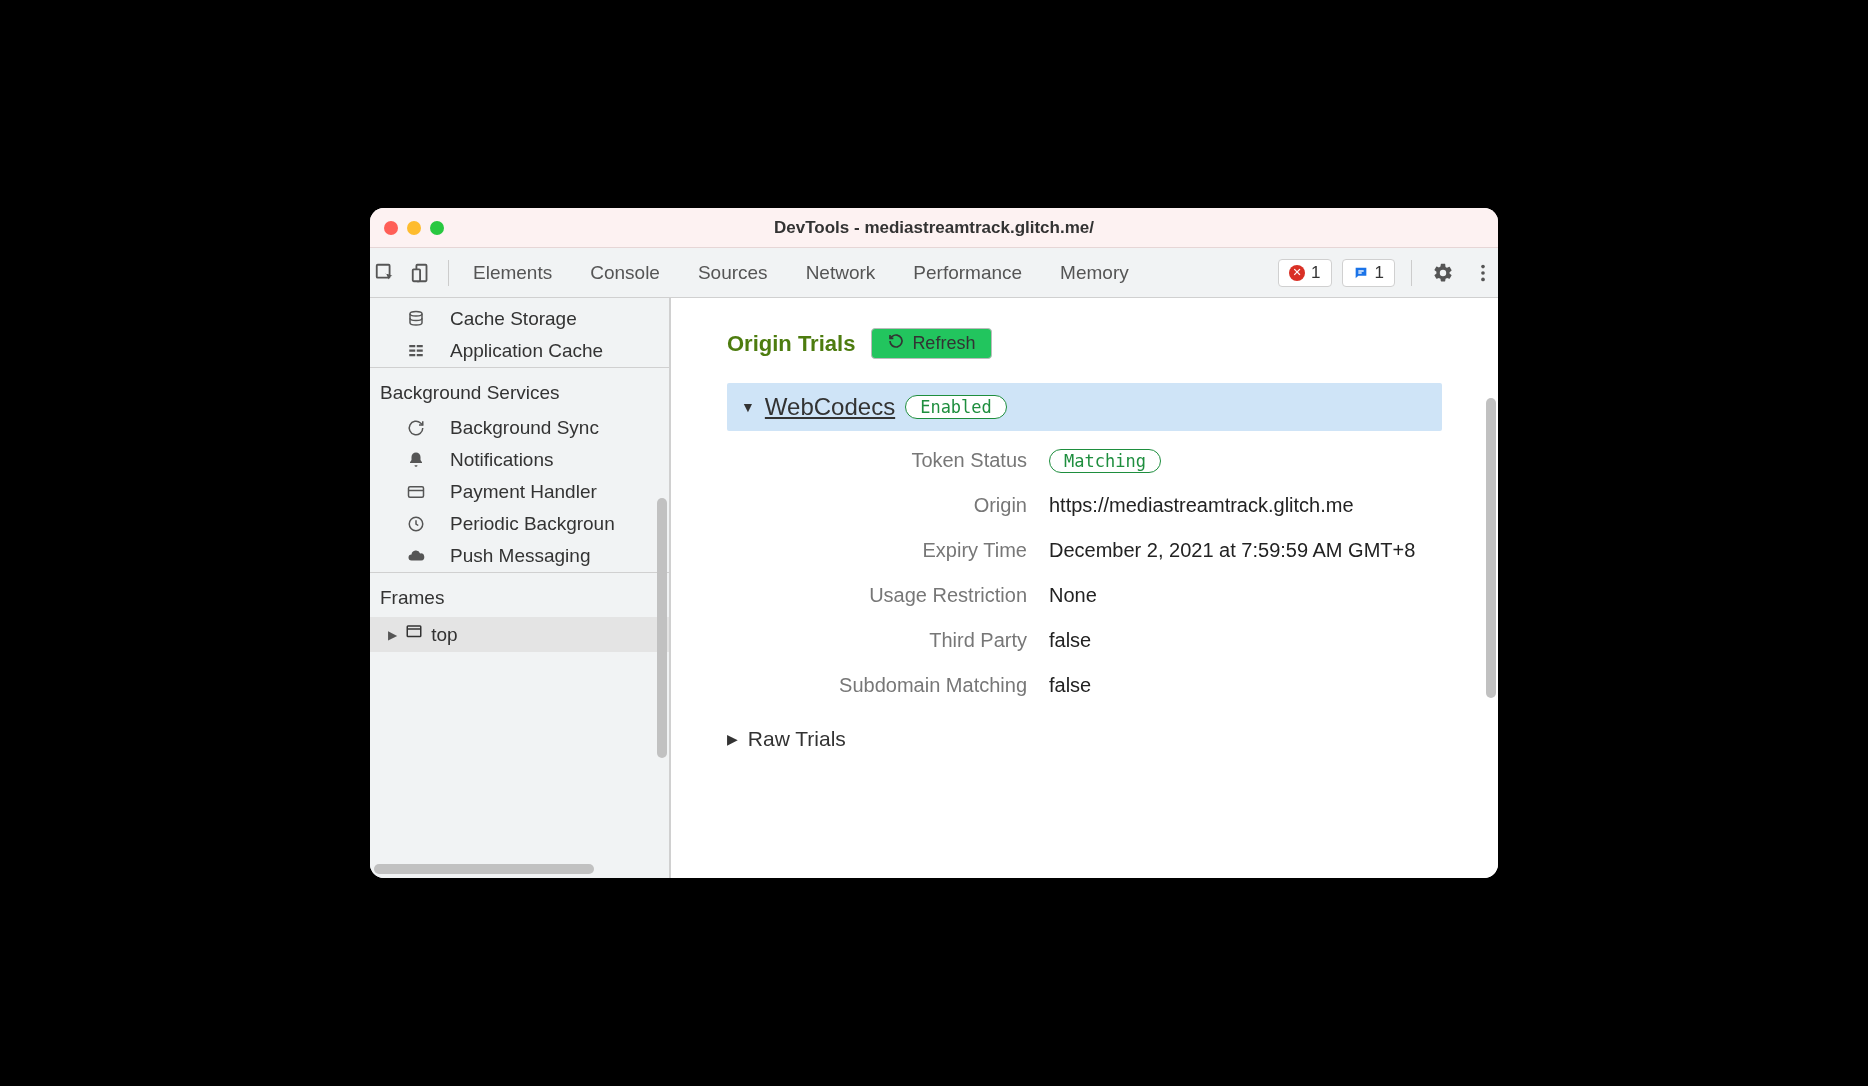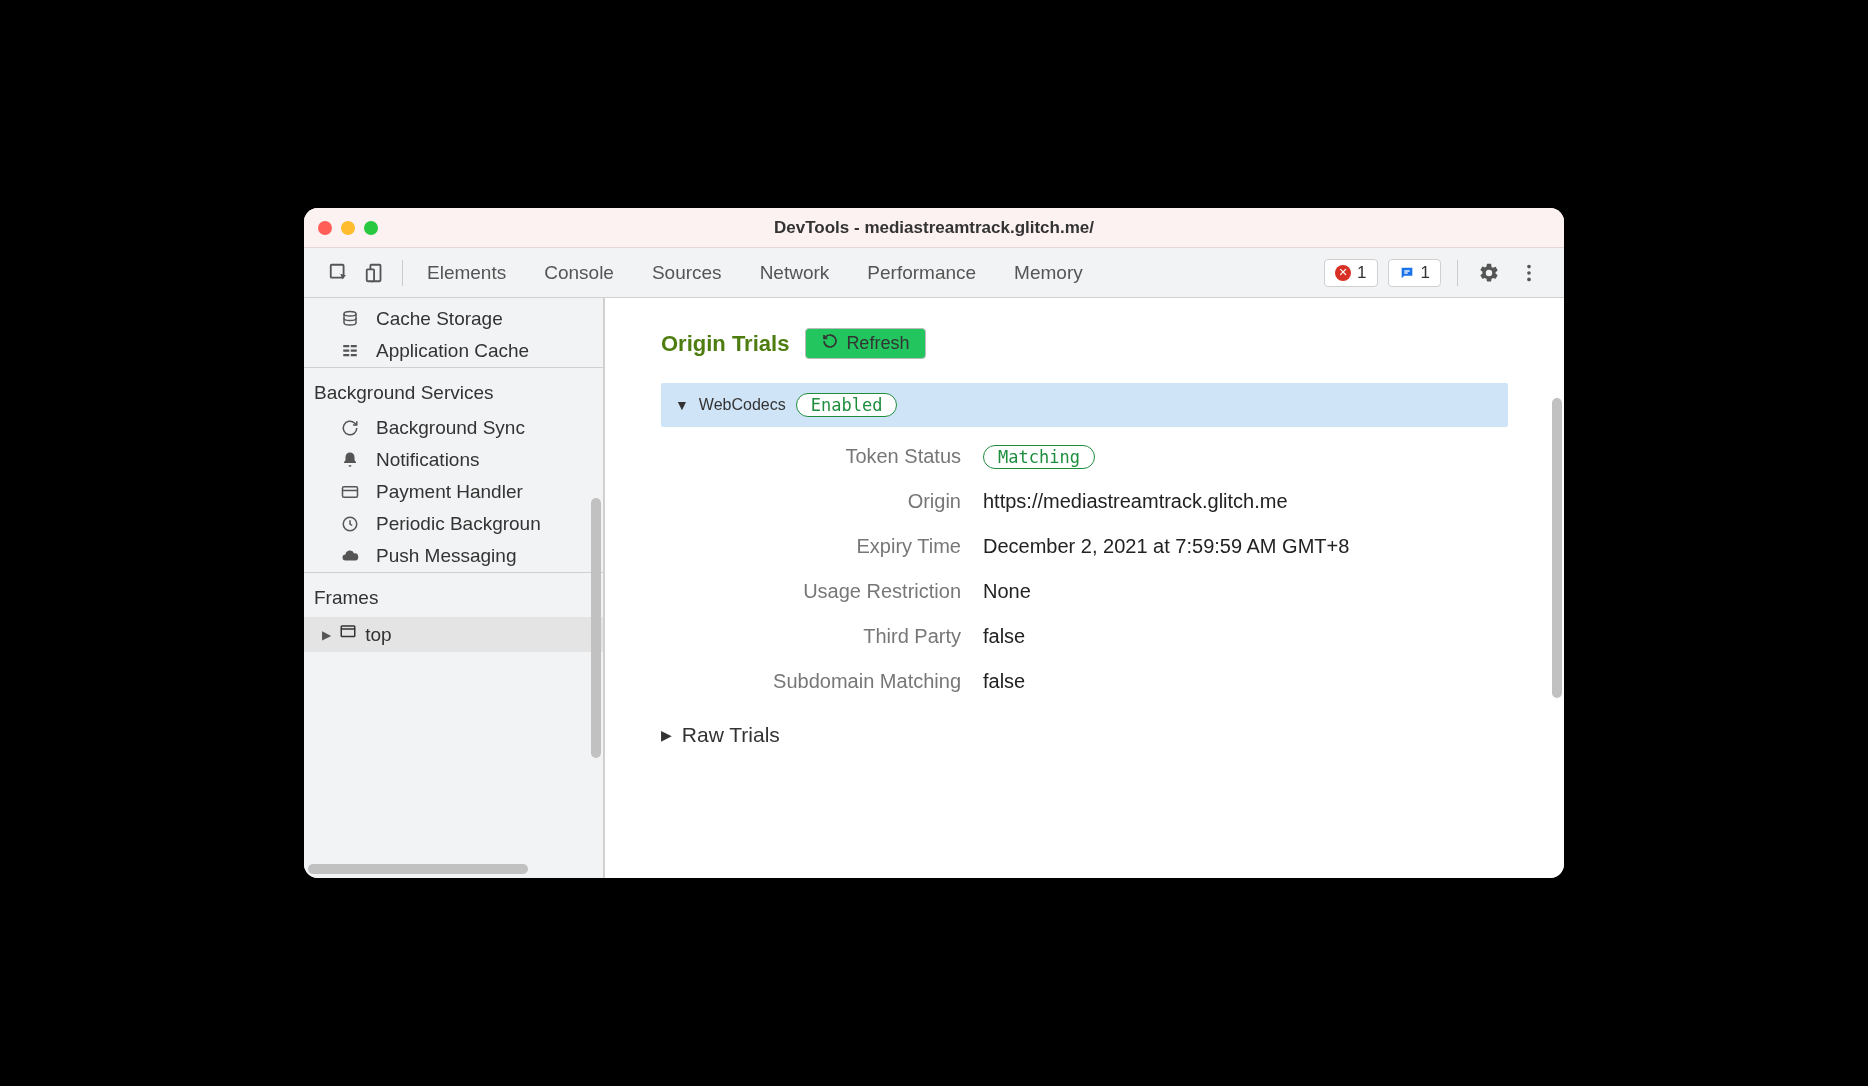--- a/index.html
+++ b/index.html
@@ -6,21 +6,21 @@
     body {
       background: #000;
       font-family: -apple-system, BlinkMacSystemFont, "Segoe UI", Helvetica, Arial, sans-serif;
       width: 1868px;
       height: 1086px;
       display: flex;
       align-items: center;
       justify-content: center;
     }
     .window {
-      width: 1260px;
+      width: 1128px;
       height: 670px;
       background: #fff;
       border-radius: 14px;
       overflow: hidden;
       box-shadow: 0 10px 60px rgba(0,0,0,0.5);
       display: flex;
       flex-direction: column;
     }
     .titlebar {
       background: #fdf2f2;
@@ -47,21 +47,21 @@
       font-size: 17px;
       color: #333;
       pointer-events: none;
     }
     .toolbar {
       height: 50px;
       background: #f1f3f4;
       border-bottom: 1px solid #d0d0d0;
       display: flex;
       align-items: center;
-      padding: 0 20px;
+      padding: 0 0;
       gap: 6px;
     }
     .toolbar-icon {
       width: 30px;
       height: 30px;
       display: flex;
       align-items: center;
       justify-content: center;
       color: #555;
       cursor: pointer;
@@ -143,21 +143,21 @@
     .sidebar-heading {
       font-size: 19px;
       color: #333;
       padding: 14px 10px 8px 10px;
       border-top: 1px solid #d0d0d0;
     }
     .sidebar-group:first-child .sidebar-heading { border-top: none; }
     .sidebar-item {
       display: flex;
       align-items: center;
-      gap: 16px;
+      gap: 24px;
       padding: 5px 10px 5px 36px;
       font-size: 19px;
       color: #333;
       cursor: pointer;
       white-space: nowrap;
       overflow: hidden;
     }
     .sidebar-item .icon {
       width: 20px; height: 20px;
       display: flex;
@@ -243,22 +243,23 @@
       gap: 10px;
       margin-bottom: 18px;
       border-radius: 2px;
       cursor: pointer;
     }
     .tri-down {
       color: #333;
       font-size: 14px;
     }
     .trial-name {
-      font-size: 16px;
-      color: #333;
+      font-size: 24px;
+      color: #333;
+      text-decoration: underline;
     }
     .badge {
       border: 1.5px solid #1e8e3e;
       color: #1e8e3e;
       border-radius: 999px;
       padding: 1px 14px;
       font-size: 17px;
       font-family: ui-monospace, "SF Mono", Menlo, monospace;
       background: #fff;
     }

